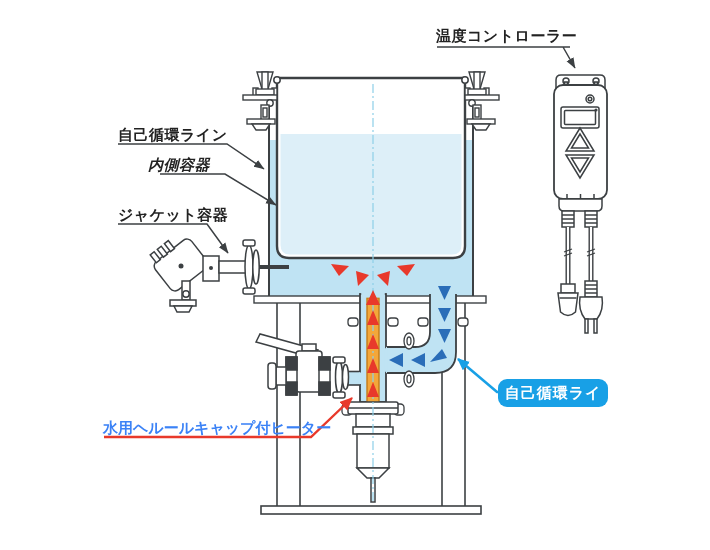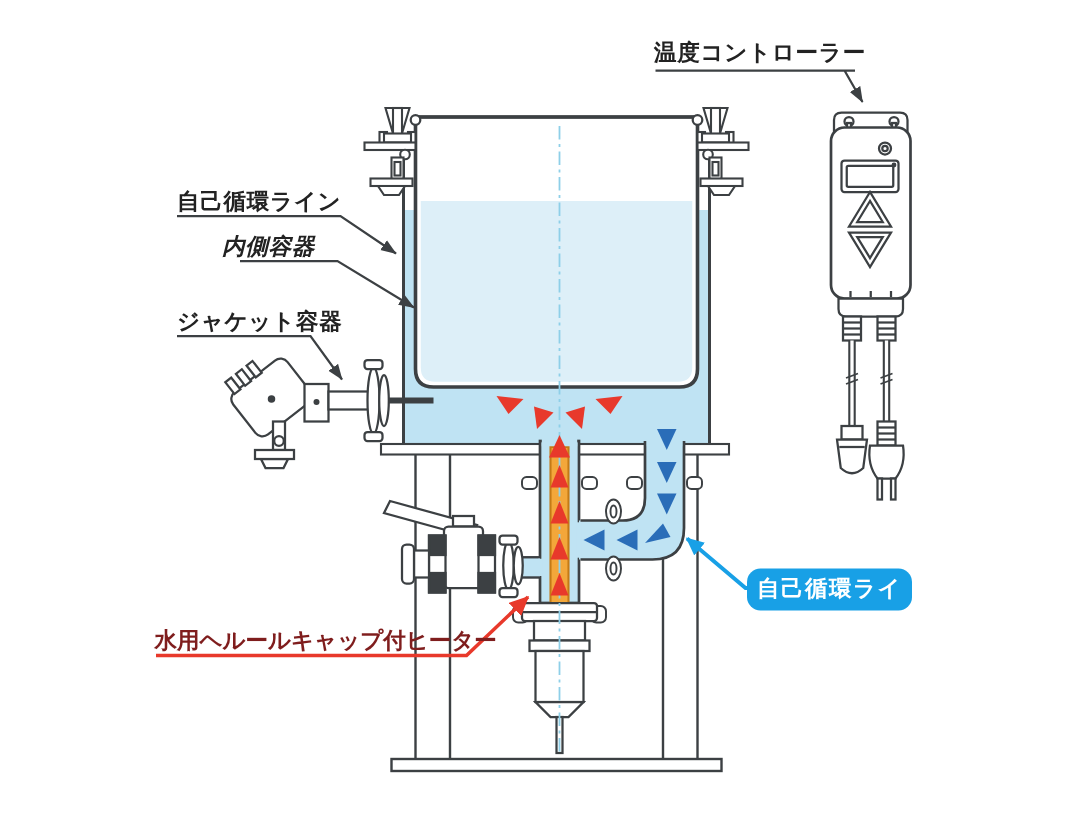--- a/index.html
+++ b/index.html
@@ -1,21 +1,21 @@
 <!DOCTYPE html>
 <html><head>
 <meta charset="utf-8">
 <style>
   html,body{margin:0;padding:0;background:#fff;}
   #stage{position:relative;width:710px;height:550px;background:#ffffff;overflow:hidden;
          font-family:"Liberation Sans",sans-serif;}
   #stage svg{position:absolute;left:0;top:0;}
   .lbl{position:absolute;font-weight:bold;font-size:15px;color:#222;white-space:nowrap;
        letter-spacing:.5px;line-height:18px;}
-  .lbl.red{color:#7f1d1d;}
+  .lbl.red{color:#3b82f6;}
   .badge{position:absolute;left:498px;top:379px;width:110px;height:28px;background:#18a0e6;
          border-radius:9px;color:#fff;font-weight:bold;font-size:15px;line-height:28px;
          text-align:center;letter-spacing:1px;}
 </style>
 </head>
 <body>
 
 <div id="stage">
 <svg width="710" height="550" viewBox="0 0 710 550">
   <defs>

